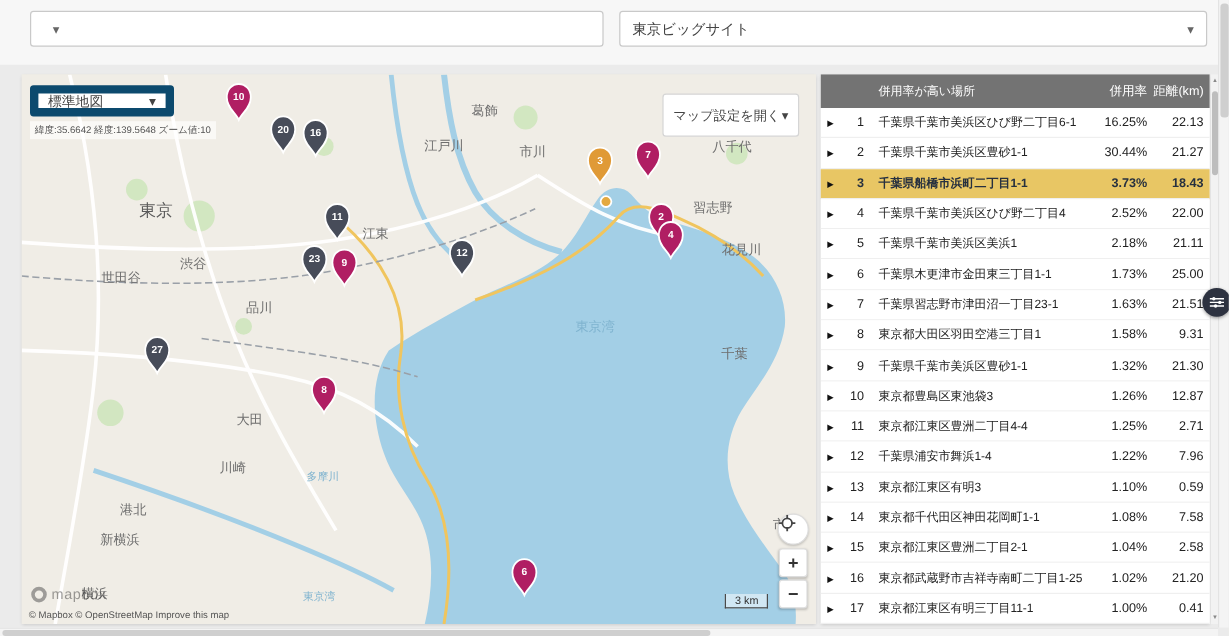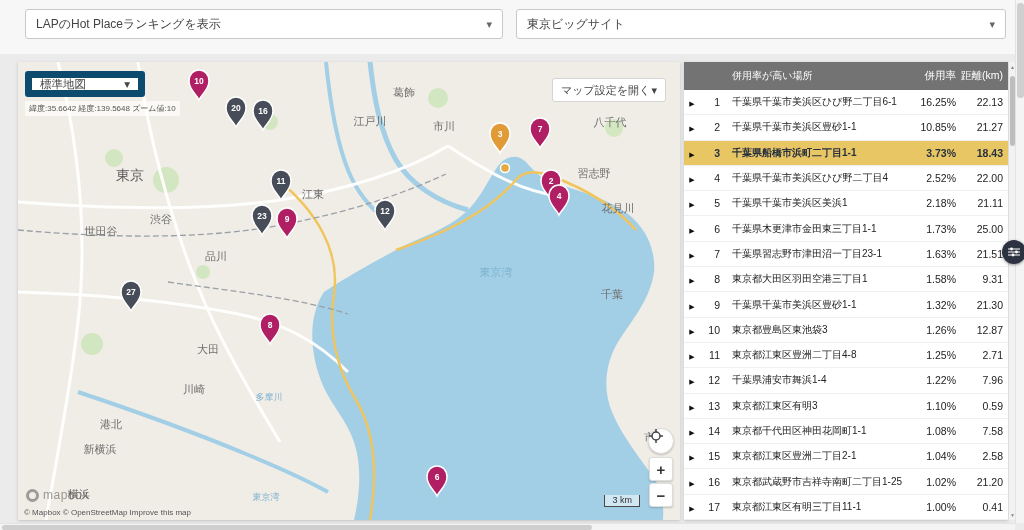--- a/index.html
+++ b/index.html
@@ -35,21 +35,21 @@
   .map-style {
     position:absolute; left:7px; top:9px; width:120px; height:26px; background:#fff;
     border:7px solid #0c4a6e; border-radius:3px; display:flex; align-items:center;
     justify-content:space-between; padding:0 8px; font-size:11.5px; color:#444; cursor:pointer;
   }
   .coords {
     position:absolute; left:7px; top:39px; background:rgba(255,255,255,.65);
     font-size:8px; color:#555; padding:2px 4px; white-space:nowrap;
   }
   .map-settings {
-    position:absolute; right:14px; top:16px; width:114px; height:24px; background:#fff;
+    position:absolute; right:14px; top:16px; width:114px; height:36px; background:#fff;
     border:1px solid #d5d5d5; border-radius:3px; display:flex; align-items:center;
     justify-content:space-between; padding:0 8px; font-size:11px; color:#444; cursor:pointer;
   }
   .locate {
     position:absolute; right:6px; bottom:66px; width:26px; height:26px; border-radius:50%;
     background:#fff; border:1px solid #ddd; box-shadow:0 1px 2px rgba(0,0,0,.2);
     display:flex; align-items:center; justify-content:center; cursor:pointer;
   }
   .zbtn {
     position:absolute; right:7px; width:24px; height:24px; background:#fff;
@@ -105,21 +105,20 @@
     position:absolute; left:1002px; top:240px; width:24px; height:24px; border-radius:50%;
     background:#2d3240; box-shadow:0 1px 3px rgba(0,0,0,.4); z-index:10;
     display:flex; align-items:center; justify-content:center; cursor:pointer;
   }
 </style>
 </head>
 <body>
 
 <div class="topbar">
   <div class="select" id="sel-left">
-    <span>LAPのHot Placeランキングを表示</span>
     <span class="chev">▾</span>
   </div>
   <div class="select" id="sel-right">
     <span>東京ビッグサイト</span>
     <span class="chev">▾</span>
   </div>
 </div>
 
 <div class="map-card">
   <svg id="map-svg" width="662" height="458" viewBox="0 0 662 458">
@@ -278,21 +277,21 @@
         <div class="col-arrow"><span class="tri">▶</span></div>
         <div class="col-rank">1</div>
         <div class="col-place">千葉県千葉市美浜区ひび野二丁目6-1</div>
         <div class="col-rate">16.25%</div>
         <div class="col-dist">22.13</div>
       </div>
       <div class="trow">
         <div class="col-arrow"><span class="tri">▶</span></div>
         <div class="col-rank">2</div>
         <div class="col-place">千葉県千葉市美浜区豊砂1-1</div>
-        <div class="col-rate">10.85%</div>
+        <div class="col-rate">30.44%</div>
         <div class="col-dist">21.27</div>
       </div>
       <div class="trow hl">
         <div class="col-arrow"><span class="tri">▶</span></div>
         <div class="col-rank">3</div>
         <div class="col-place">千葉県船橋市浜町二丁目1-1</div>
         <div class="col-rate">3.73%</div>
         <div class="col-dist">18.43</div>
       </div>
       <div class="trow">
@@ -340,21 +339,21 @@
       <div class="trow">
         <div class="col-arrow"><span class="tri">▶</span></div>
         <div class="col-rank">10</div>
         <div class="col-place">東京都豊島区東池袋3</div>
         <div class="col-rate">1.26%</div>
         <div class="col-dist">12.87</div>
       </div>
       <div class="trow">
         <div class="col-arrow"><span class="tri">▶</span></div>
         <div class="col-rank">11</div>
-        <div class="col-place">東京都江東区豊洲二丁目4-8</div>
+        <div class="col-place">東京都江東区豊洲二丁目4-4</div>
         <div class="col-rate">1.25%</div>
         <div class="col-dist">2.71</div>
       </div>
       <div class="trow">
         <div class="col-arrow"><span class="tri">▶</span></div>
         <div class="col-rank">12</div>
         <div class="col-place">千葉県浦安市舞浜1-4</div>
         <div class="col-rate">1.22%</div>
         <div class="col-dist">7.96</div>
       </div>

